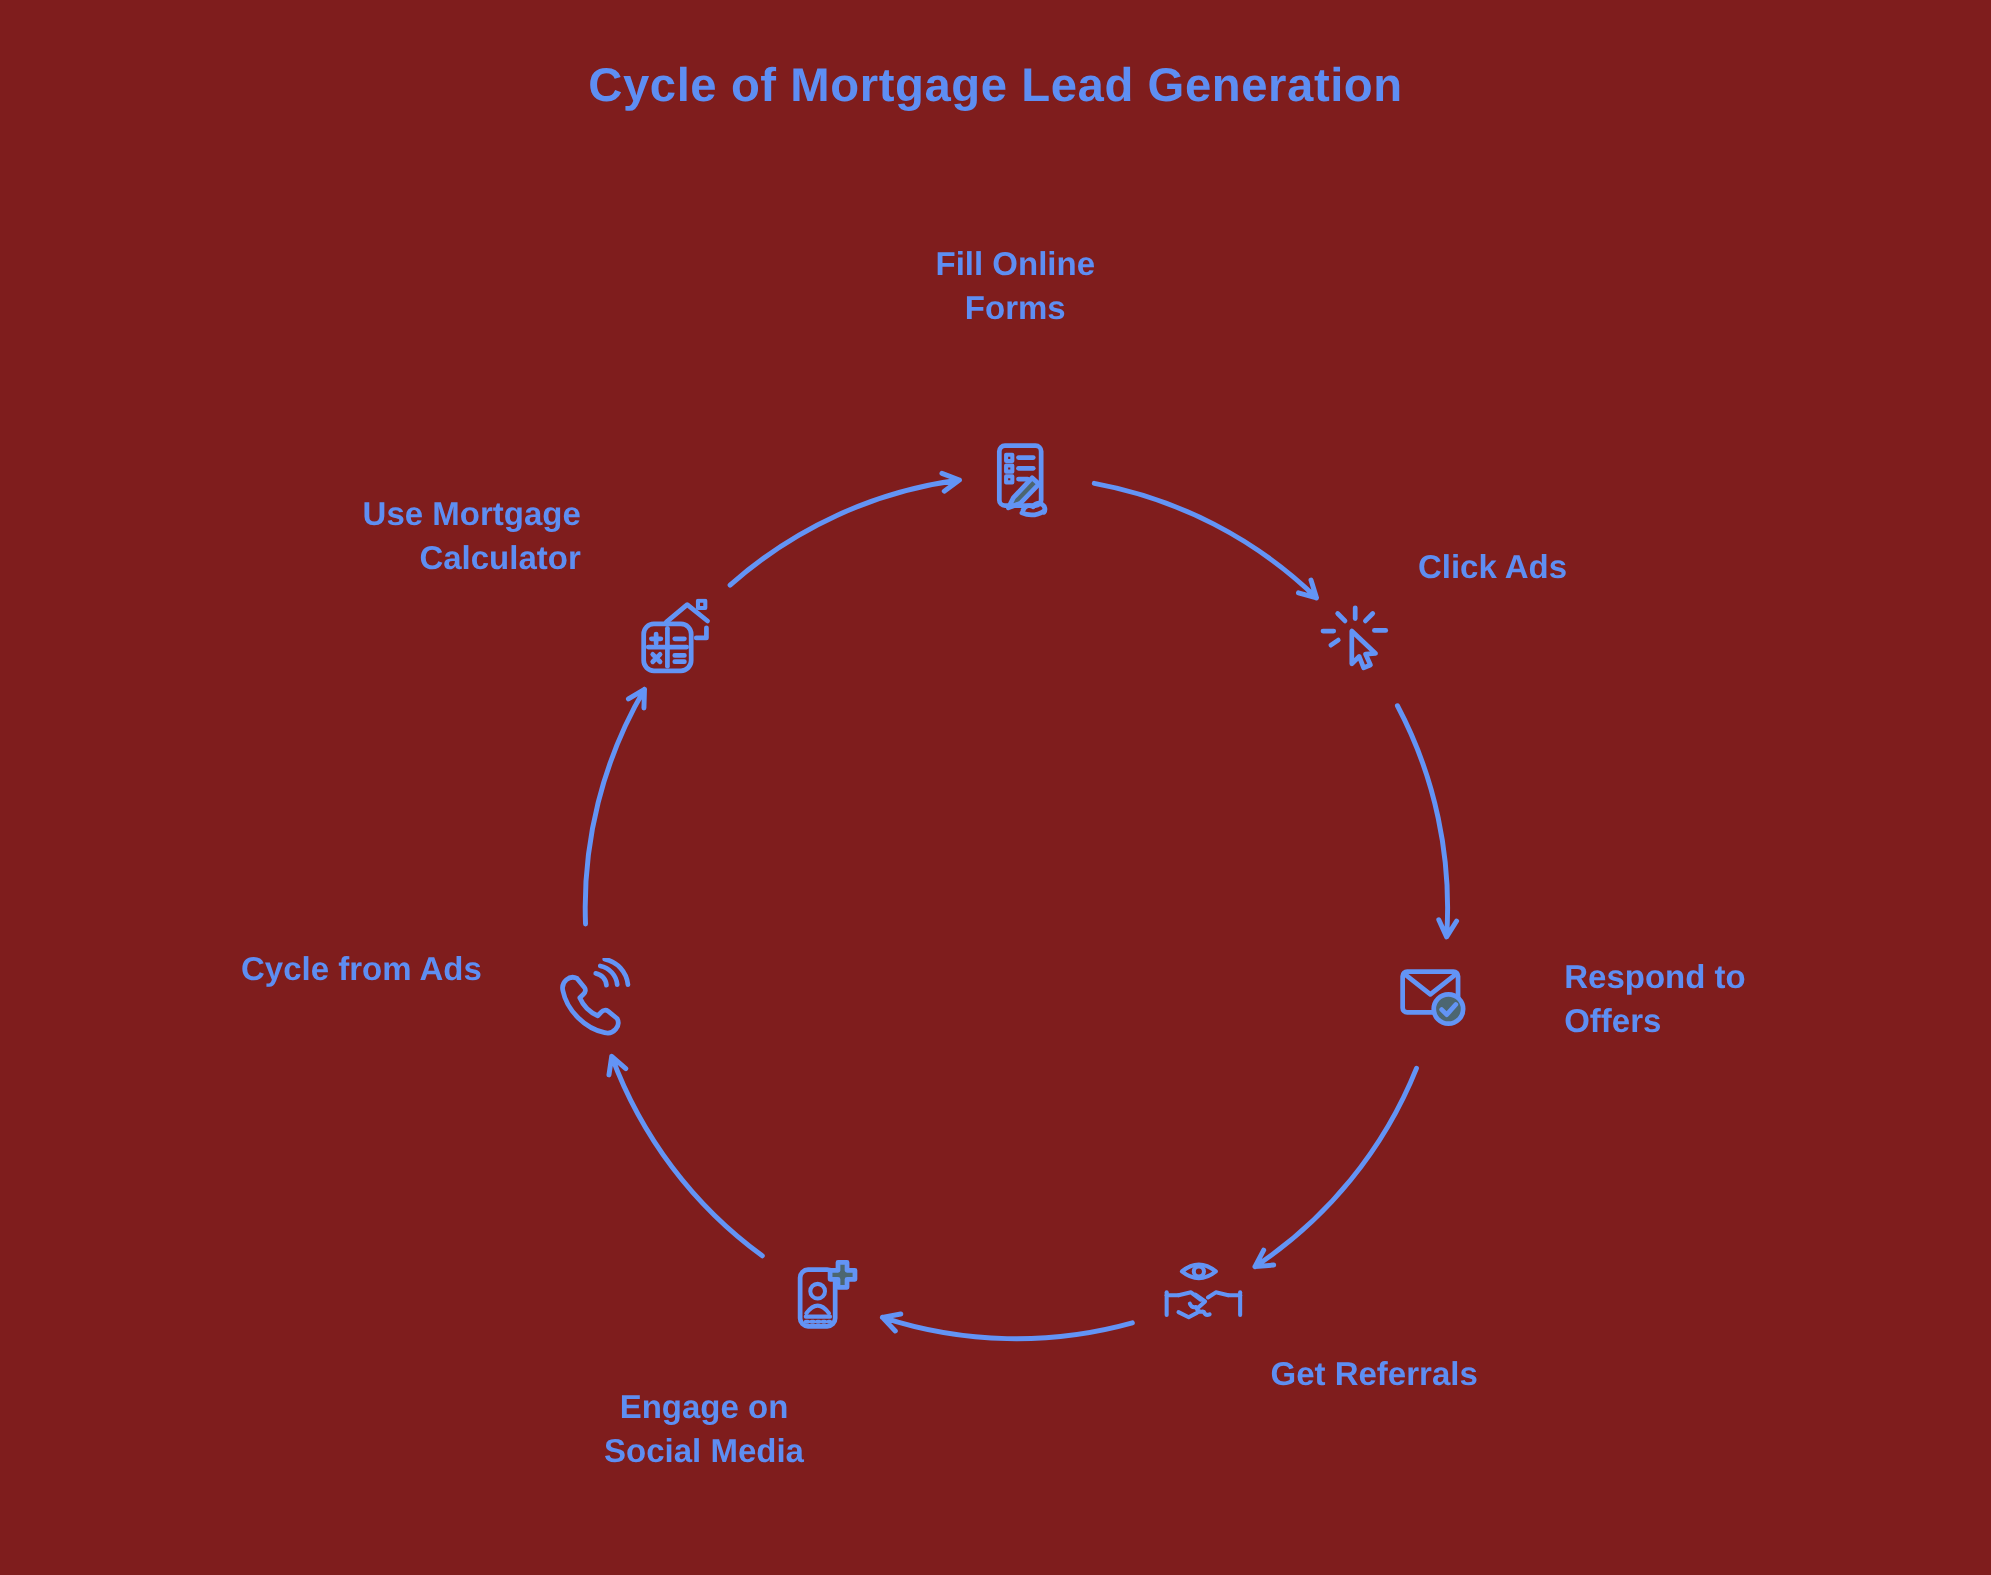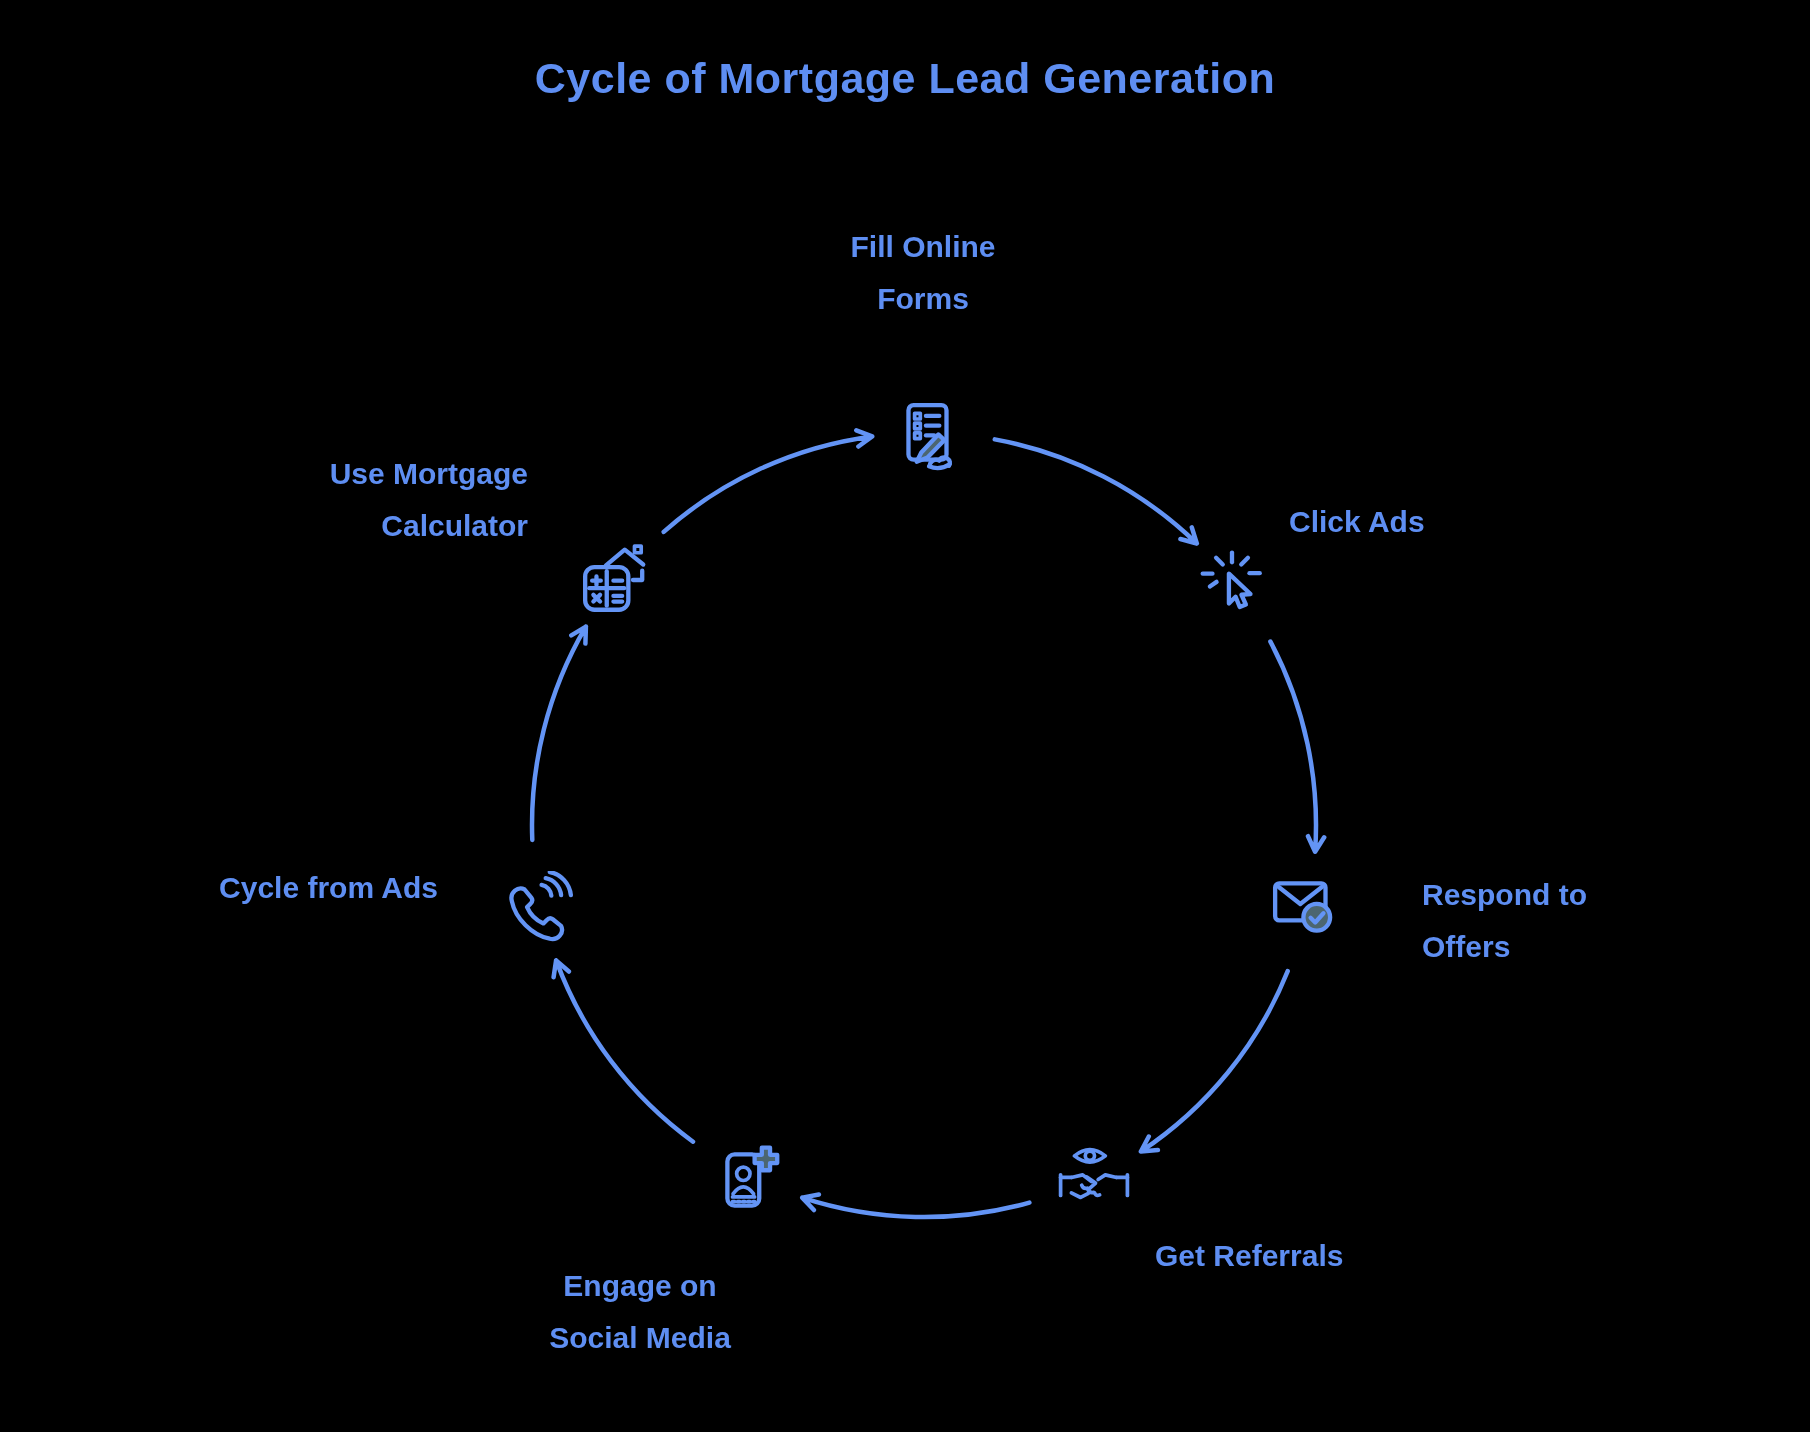--- a/index.html
+++ b/index.html
@@ -1,26 +1,26 @@
 <!DOCTYPE html>
 <html><head>
 <meta charset="utf-8">
 <style>
   html,body{margin:0;padding:0;background:#4C6670;}
   #canvas{
-    position:relative;width:1810px;height:1432px;background:#000000;
+    position:relative;width:1810px;height:1432px;background:#7f1d1d;
     font-family:"Liberation Sans",sans-serif;overflow:hidden;
   }
   .title{
     position:absolute;top:54px;left:0;width:1810px;text-align:center;
     font-size:43px;font-weight:bold;color:#5E8EF2;letter-spacing:0.5px;
   }
   .node-label{
     position:absolute;font-size:30px;font-weight:bold;color:#5E8EF2;
-    line-height:52px;white-space:pre-line;
+    line-height:40px;white-space:pre-line;
   }
   .nl-0{top:221px;left:923px;transform:translateX(-50%);text-align:center;}
   .nl-1{top:496px;left:1289px;text-align:center;}
   .nl-2{top:843px;left:1422px;text-align:left;margin-top:26px;}
   .nl-3{top:1230px;left:1135px;text-align:left;margin-left:20px;}
   .nl-4{top:1260px;left:640px;transform:translateX(-50%);text-align:center;}
   .nl-5{top:862px;right:1372px;text-align:right;}
   .nl-6{top:448px;right:1282px;text-align:right;margin-left:44px;}
   .node-icon{position:absolute;width:74px;height:74px;transform:translate(-50%,-50%);}
   .node-icon svg{width:100%;height:100%;display:block;}

